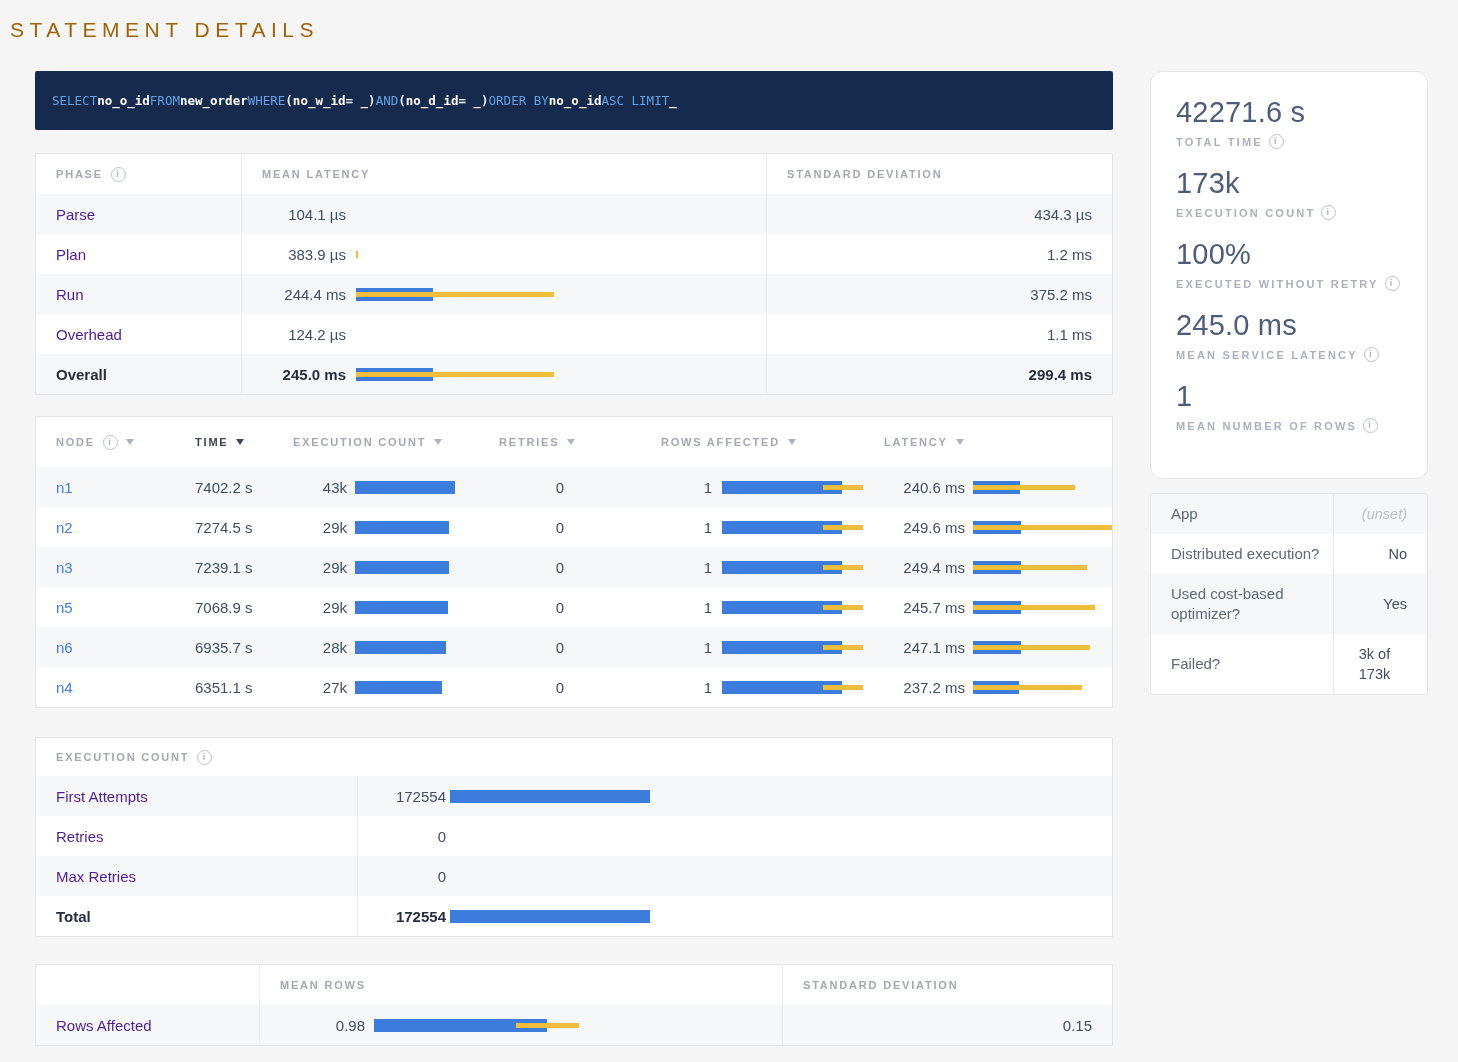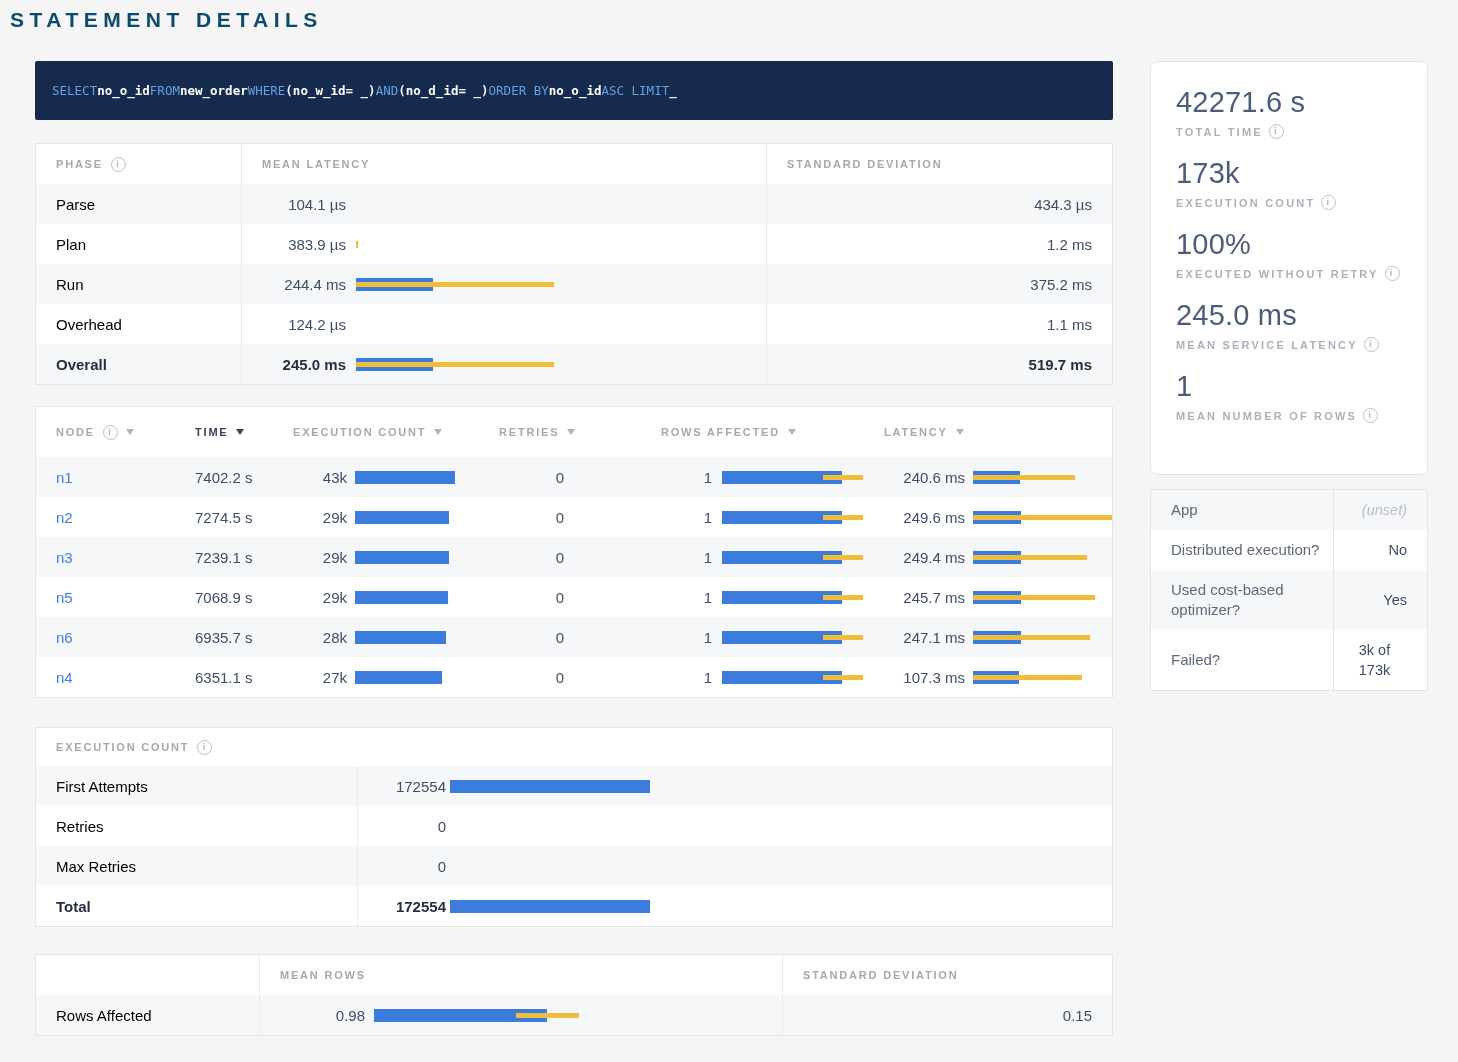--- a/index.html
+++ b/index.html
@@ -3,23 +3,23 @@
 <meta charset="utf-8">
 <style>
   * { box-sizing: border-box; margin: 0; padding: 0; }
   html,body { width:1458px; height:1062px; overflow:hidden; }
   body {
     background:#F5F5F6;
     font-family:"Liberation Sans", sans-serif;
     color:#47505F;
   }
   .title {
-    margin:8px 0 0 10px;
-    font-size:21px; font-weight:700; letter-spacing:5.5px;
-    color:#0c4a6e;
+    margin:18px 0 0 10px;
+    font-size:21px; font-weight:400; letter-spacing:5.5px;
+    color:#a16207;
   }
   .layout { display:flex; margin:29px 0 0 35px; align-items:flex-start; }
   .main { width:1078px; flex:none; }
   .side { width:278px; flex:none; margin-left:37px; }
 
   
   .sql-bar {
     height:59px; background:#152A4D; display:flex; align-items:center;
     padding:0 17px; font-family:"DejaVu Sans Mono", monospace; font-size:12.5px;
     border-radius:2px;
@@ -29,21 +29,21 @@
   .sql-bar .p  { color:#Eef2f8; font-weight:700; }
 
   .card { background:#FFFFFF; border:1px solid #E3E5E8; }
 
   .t-row { display:flex; align-items:center; height:40px; }
   .t-row.alt { background:#F6F7F8; }
   .t-row.bold .lbl, .t-row.bold .val, .t-row.bold .num { color:#262E40; font-weight:700; }
 
   .hd { font-size:11px; font-weight:700; letter-spacing:1.8px; color:#A3A8B1; display:flex; align-items:center; }
   .hd.dark { color:#3A4456; }
-  .lbl { font-size:15px; color:#000000; }
+  .lbl { font-size:15px; color:#4c1d95; }
   .val, .num { font-size:15px; color:#3F4D68; }
 
   .c { flex:none; height:100%; display:flex; align-items:center; }
   .bl { border-left:1px solid #EBECEE; }
 
   
   .phase-table { margin-top:23px; }
   .phase-head { height:40px; }
   .phase-c1 { width:205px; padding-left:20px; }
   .phase-c2 { width:525px; padding-left:20px; }
@@ -87,21 +87,21 @@
     font-style:normal; line-height:1;
   }
   .tri {
     width:0; height:0; display:inline-block; margin-left:8px; flex:none;
     border-left:4.5px solid transparent; border-right:4.5px solid transparent;
     border-top:6px solid #AEB4BD;
   }
   .tri.dark { border-top-color:#3A4456; }
 
   
-  .summary { border-radius:7px; padding:24px 24px 19px 25px; }
+  .summary { border-radius:12px; padding:24px 24px 13px 25px; }
   .stat { margin-bottom:18px; }
   .stat .v { font-size:29px; color:#4C5D7A; letter-spacing:0.2px; }
   .stat .l { margin-top:5px; font-size:11px; font-weight:700; letter-spacing:2.2px; color:#ABB1BB; display:flex; align-items:center; }
   .stat .l .info { margin-left:6px; }
 
   .details { margin-top:14px; border-radius:2px; }
   .d-row { display:flex; }
   .d-row.alt { background:#F6F7F8; }
   .d-row .dl { width:182px; flex:none; padding:10px 12px 10px 20px; font-size:15px; color:#5E6877; line-height:20px; display:flex; align-items:center; }
   .d-row .dv { flex:1; border-left:1px solid #E3E5E8; text-align:center; padding:10px 20px 10px 8px; font-size:14.5px; color:#3E4C66; line-height:20px; display:flex; align-items:center; justify-content:flex-end; }
@@ -189,21 +189,21 @@
           </div>
           <div class="t-row alt bold">
             <div class="c phase-c1 lbl">Overall</div>
             <div class="c phase-c2 bl">
               <span class="num w84 val">245.0 ms</span>
               <span class="bar">
                 <i class="bb" style="width: 77px;"></i>
                 <i class="by" style="left: 0px; width: 198px;"></i>
               </span>
             </div>
-            <div class="c phase-c3 bl val">519.7 ms</div>
+            <div class="c phase-c3 bl val">299.4 ms</div>
           </div>
         </div>
     </section>
 
     <section class="card node-table">
       <div class="t-row node-head" id="node-head">
           <div class="c nc1 hd">
             <span>NODE</span>
             <span class="info">i</span>
             <span class="tri"></span>
@@ -378,21 +378,21 @@
             </div>
             <div class="c nc4 cellc val">0</div>
             <div class="c nc5">
               <span class="num w51 val">1</span>
               <span class="bar ml10">
                 <i class="bb" style="width: 120px;"></i>
                 <i class="by" style="left: 101px; width: 40px;"></i>
               </span>
             </div>
             <div class="c nc6">
-              <span class="num w81 val">107.3 ms</span>
+              <span class="num w81 val">237.2 ms</span>
               <span class="bar ml8">
                 <i class="bb" style="width: 46px;"></i>
                 <i class="by" style="left: 0px; width: 109px;"></i>
               </span>
             </div>
           </div>
         </div>
     </section>
 
     <section class="card exec-table">

